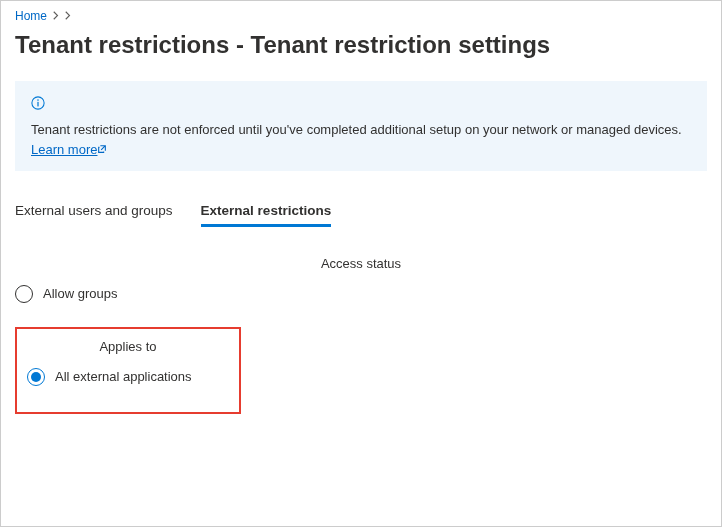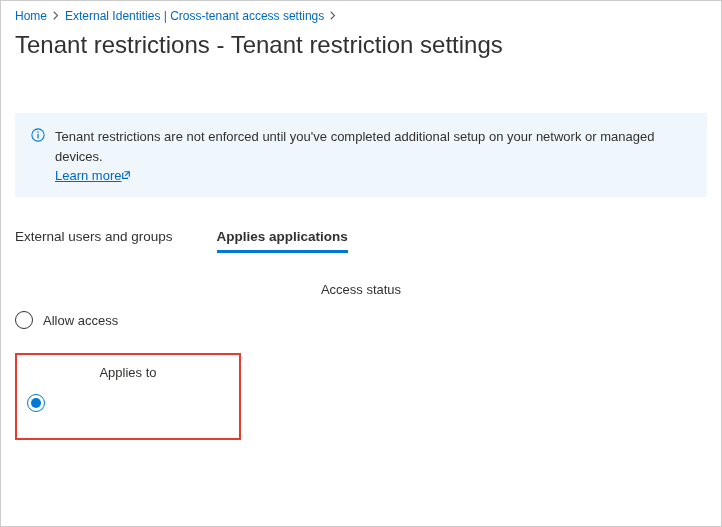--- a/index.html
+++ b/index.html
@@ -18,49 +18,50 @@
       display: flex;
       align-items: center;
       gap: 6px;
       font-size: 12px;
       margin-bottom: 8px;
     }
     .breadcrumb a { color: #0068c6; text-decoration: none; cursor: pointer; }
     .breadcrumb .chevron { color: #605e5c; font-size: 10px; }
     h1.page-title {
       font-size: 24px;
-      font-weight: 400;
+      font-weight: 700;
       color: #323130;
-      margin-bottom: 54px;
+      margin-bottom: 22px;
     }
     .info-banner {
       background: #eff6fc;
       padding: 14px 16px;
       display: flex;
       align-items: flex-start;
       gap: 10px;
       margin-bottom: 26px;
+      flex-direction: column;
     }
     .info-banner .info-icon {
       flex-shrink: 0;
       width: 14px; height: 14px;
       margin-top: 1px;
     }
     .info-banner .msg { font-size: 13px; line-height: 1.5; color: #323130; }
     .info-banner .learn {
       color: #0068c6;
       text-decoration: underline;
       cursor: pointer;
       display: inline-flex;
       align-items: center;
       margin-top: 2px;
     }
     .tabs {
       display: flex;
-      gap: 44px;
+      gap: 28px;
       border-bottom: 1px solid transparent;
       margin-bottom: 28px;
     }
     .tab {
       padding: 6px 0;
       font-size: 13.5px;
       color: #323130;
       cursor: pointer;
       border-bottom: 3px solid transparent;
     }
@@ -111,21 +112,20 @@
 
 
 
 <nav class="breadcrumb">
   <a>Home</a>
   <span class="chevron">
     <svg viewBox="0 0 8 12" width="6" height="9">
         <path d="M1 1l5 5-5 5" stroke="#605e5c" stroke-width="1.5" fill="none"></path>
       </svg>
   </span>
-  <a>External Identities | Cross-tenant access settings</a>
   <span class="chevron">
     <svg viewBox="0 0 8 12" width="6" height="9">
         <path d="M1 1l5 5-5 5" stroke="#605e5c" stroke-width="1.5" fill="none"></path>
       </svg>
   </span>
 </nav>
 
 <h1 class="page-title">Tenant restrictions - Tenant restriction settings</h1>
 
 <div class="info-banner">
@@ -145,34 +145,35 @@
             <path d="M4 2h6v6M10 2L5 7" stroke="#0068c6" stroke-width="1.3" fill="none"></path>
             <path d="M8 9v1H2V4h1" stroke="#0068c6" stroke-width="1.3" fill="none"></path>
           </svg>
       </span>
     </a>
   </div>
 </div>
 
 <div class="tabs">
   <div class="tab">External users and groups</div>
-  <div class="tab active">Applies applications</div>
+  <div class="tab active">External restrictions</div>
 </div>
 
 <div class="section-label">Access status</div>
 <div class="radio-group">
   <div class="radio-row">
     <span class="radio"></span>
-    <span>Allow access</span>
+    <span>Allow groups</span>
   </div>
 </div>
 
 <div class="highlight-box">
   <div class="section-label">Applies to</div>
   <div class="radio-group" style="margin-bottom:0">
     <div class="radio-row">
       <span class="radio checked"></span>
+      <span>All external applications</span>
     </div>
   </div>
 </div>
 
 
 
 
 </body></html>

